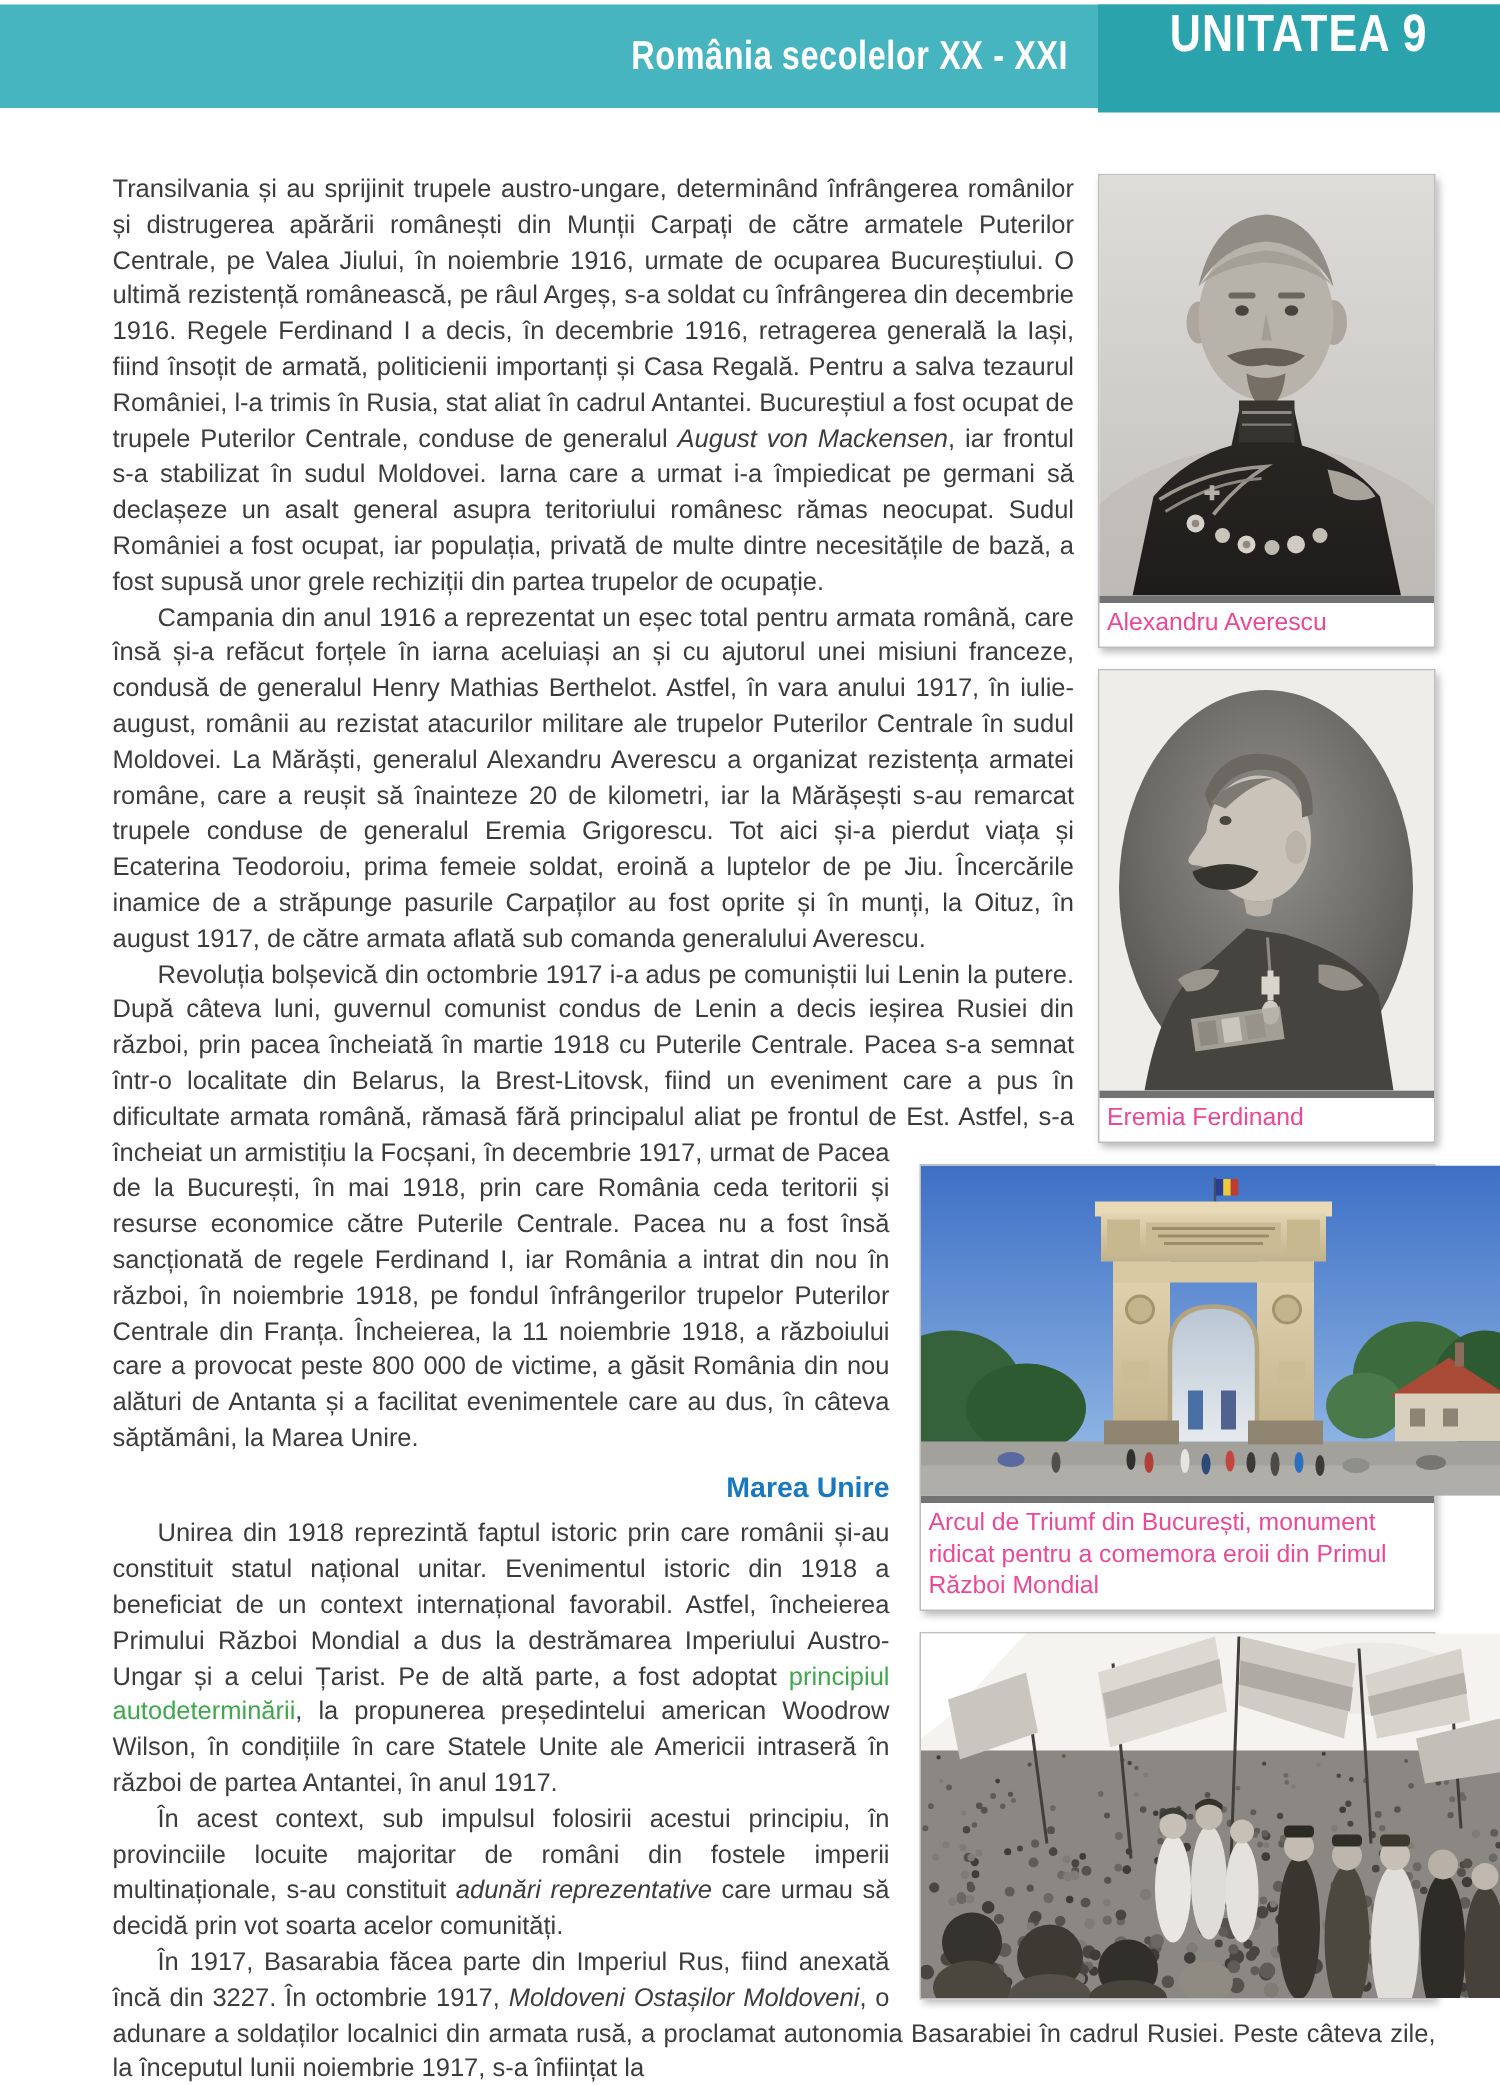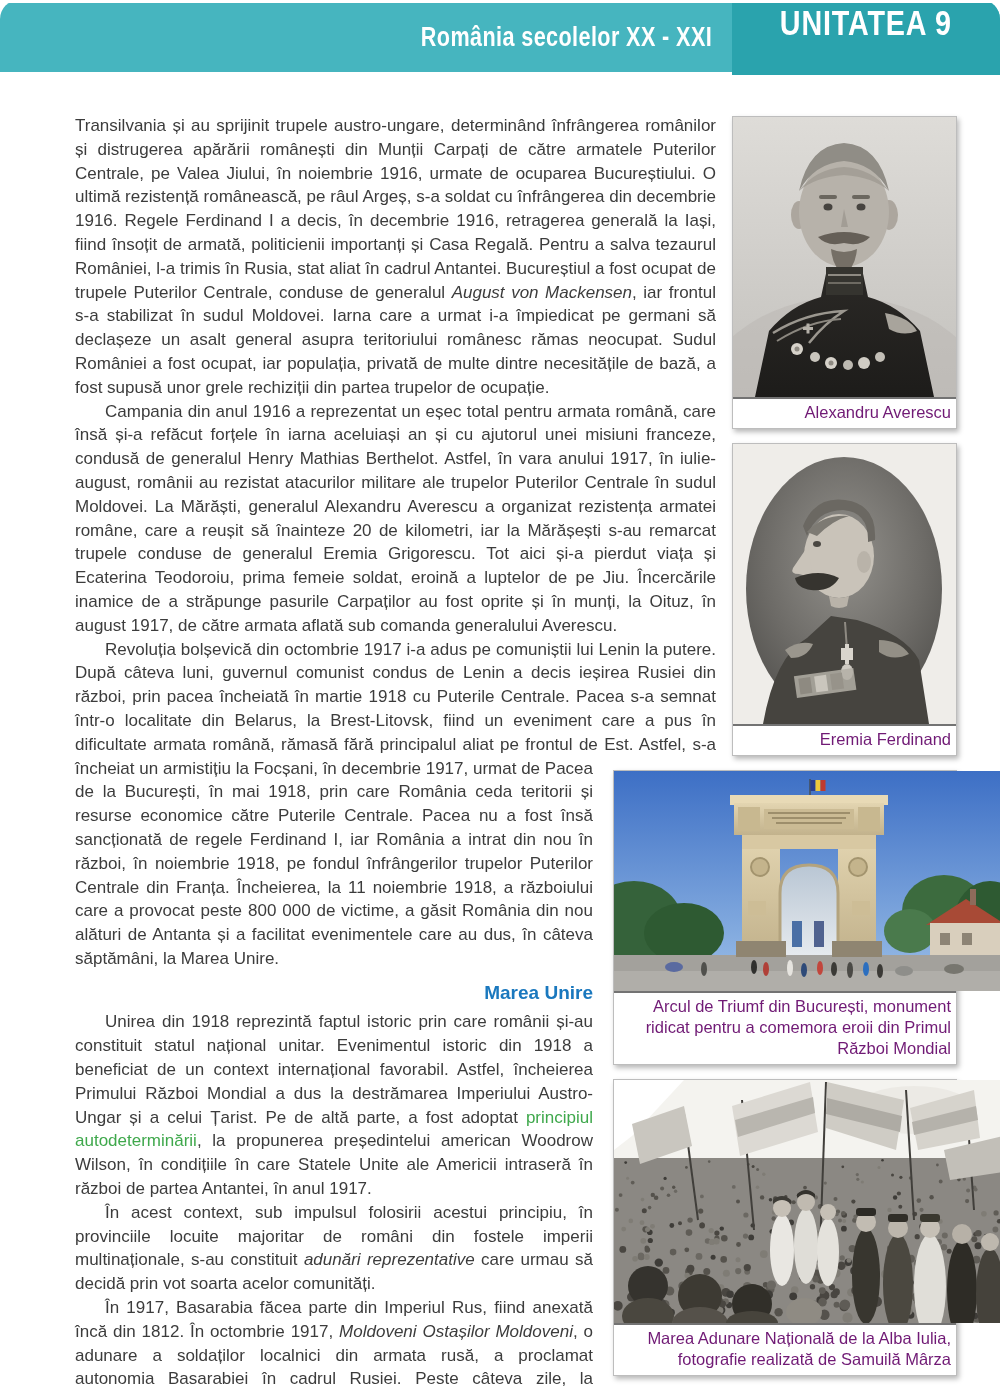--- a/index.html
+++ b/index.html
@@ -1,35 +1,35 @@
 <!DOCTYPE html>
 <html lang="ro"><head>
 <meta charset="utf-8">
 <style>
   html,body{margin:0;padding:0;background:#ffffff;}
   .page{position:relative;width:1000px;height:1390px;background:#ffffff;overflow:hidden;
-        font-family:"Liberation Sans",sans-serif;border-radius:19px;}
+        font-family:"Liberation Sans",sans-serif;}
 
   
   .header-band{position:absolute;left:0;top:3px;right:0;height:69px;background:#46b5bf;}
   .header-title{position:absolute;right:288px;top:3px;height:69px;display:flex;align-items:center;
         color:#fff;font-weight:700;font-size:27px;white-space:nowrap;}
   .header-title .cond{display:inline-block;transform:scaleX(.8);transform-origin:right center;letter-spacing:.5px;}
   .unit-badge{position:absolute;left:732px;right:0;top:3px;height:72px;background:#2aa3ad;
         display:flex;align-items:flex-start;justify-content:center;color:#fff;font-weight:700;font-size:35px;}
   .unit-badge .cond{display:inline-block;transform:scaleX(.82);letter-spacing:1px;}
 
   
   .article{position:absolute;left:75px;top:114px;width:882px;color:#3c3c3c;
         font-size:17px;line-height:23.8px;text-align:justify;}
   .float-portraits{float:right;width:225px;margin:2px 0 8px 16px;}
   .float-photos{float:right;clear:right;width:344px;margin:6px 0 8px 20px;}
   .card{background:#fff;border:1px solid #bdbdbd;box-shadow:2px 3px 5px rgba(0,0,0,.28);margin-bottom:14px;}
   .card svg{display:block;}
-  .caption{text-align:right;font-size:16.5px;line-height:21px;color:#701a75;padding:3px 5px 5px;border-top:2px solid #737373;}
+  .caption{text-align:left;font-size:16.5px;line-height:21px;color:#ec4899;padding:3px 5px 5px;border-top:5px solid #737373;}
   .body-paragraph{margin:0;}
   .indent{text-indent:30px;}
   .section-heading{color:#1a78be;font-size:19px;font-weight:700;margin:10px 0 6px 30px;text-align:right;}
   .green{color:#3fa84c;}
 
   
   .page-number{position:absolute;right:0;top:1406px;width:103px;height:27px;background:#46b5bf;
         color:#fff;font-weight:700;font-size:19px;line-height:27px;padding-left:24px;box-sizing:border-box;}
 </style>
 </head>
@@ -601,29 +601,28 @@
           <g>
             <circle cx="34" cy="206" r="20" fill="#35332e"></circle>
               <ellipse cx="34" cy="236" rx="26" ry="18" fill="#4a473f"></ellipse>
             <circle cx="86" cy="216" r="22" fill="#3d3a33"></circle>
               <ellipse cx="86" cy="243" rx="28" ry="16" fill="#55514a"></ellipse>
             <circle cx="138" cy="224" r="20" fill="#312f29"></circle>
               <ellipse cx="138" cy="243" rx="26" ry="12" fill="#47443c"></ellipse>
             <ellipse cx="190" cy="232" rx="18" ry="14" fill="#8f8b83"></ellipse>
           </g>
         </svg>
-        <figcaption class="caption">Marea Adunare Națională de la Alba Iulia, fotografie realizată de Samuilă Mârza</figcaption>
       </figure>
     </div>
 
     <div id="article-blocks">
         <p class="body-paragraph"><span>Transilvania și au sprijinit trupele austro-ungare, determinând înfrângerea românilor și distrugerea apărării românești din Munții Carpați de către armatele Puterilor Centrale, pe Valea Jiului, în noiembrie 1916, urmate de ocuparea Bucureștiului. O ultimă rezistență românească, pe râul Argeș, s-a soldat cu înfrângerea din decembrie 1916. Regele Ferdinand I a decis, în decembrie 1916, retragerea generală la Iași, fiind însoțit de armată, politicienii importanți și Casa Regală. Pentru a salva tezaurul României, l-a trimis în Rusia, stat aliat în cadrul Antantei. Bucureștiul a fost ocupat de trupele Puterilor Centrale, conduse de generalul </span><i>August von Mackensen</i><span>, iar frontul s-a stabilizat în sudul Moldovei. Iarna care a urmat i-a împiedicat pe germani să declașeze un asalt general asupra teritoriului românesc rămas neocupat. Sudul României a fost ocupat, iar populația, privată de multe dintre necesitățile de bază, a fost supusă unor grele rechiziții din partea trupelor de ocupație.</span></p>
         <p class="body-paragraph indent"><span>Campania din anul 1916 a reprezentat un eșec total pentru armata română, care însă și-a refăcut forțele în iarna aceluiași an și cu ajutorul unei misiuni franceze, condusă de generalul Henry Mathias Berthelot. Astfel, în vara anului 1917, în iulie-august, românii au rezistat atacurilor militare ale trupelor Puterilor Centrale în sudul Moldovei. La Mărăști, generalul Alexandru Averescu a organizat rezistența armatei române, care a reușit să înainteze 20 de kilometri, iar la Mărășești s-au remarcat trupele conduse de generalul Eremia Grigorescu. Tot aici și-a pierdut viața și Ecaterina Teodoroiu, prima femeie soldat, eroină a luptelor de pe Jiu. Încercările inamice de a străpunge pasurile Carpaților au fost oprite și în munți, la Oituz, în august 1917, de către armata aflată sub comanda generalului Averescu.</span></p>
         <p class="body-paragraph indent"><span>Revoluția bolșevică din octombrie 1917 i-a adus pe comuniștii lui Lenin la putere. După câteva luni, guvernul comunist condus de Lenin a decis ieșirea Rusiei din război, prin pacea încheiată în martie 1918 cu Puterile Centrale. Pacea s-a semnat într-o localitate din Belarus, la Brest-Litovsk, fiind un eveniment care a pus în dificultate armata română, rămasă fără principalul aliat pe frontul de Est. Astfel, s-a încheiat un armistițiu la Focșani, în decembrie 1917, urmat de Pacea de la București, în mai 1918, prin care România ceda teritorii și resurse economice către Puterile Centrale. Pacea nu a fost însă sancționată de regele Ferdinand I, iar România a intrat din nou în război, în noiembrie 1918, pe fondul înfrângerilor trupelor Puterilor Centrale din Franța. Încheierea, la 11 noiembrie 1918, a războiului care a provocat peste 800 000 de victime, a găsit România din nou alături de Antanta și a facilitat evenimentele care au dus, în câteva săptămâni, la Marea Unire.</span></p>
         <h2 class="section-heading">Marea Unire</h2>
         <p class="body-paragraph indent"><span>Unirea din 1918 reprezintă faptul istoric prin care românii și-au constituit statul național unitar. Evenimentul istoric din 1918 a beneficiat de un context internațional favorabil. Astfel, încheierea Primului Război Mondial a dus la destrămarea Imperiului Austro-Ungar și a celui Țarist. Pe de altă parte, a fost adoptat </span><span class="green">principiul autodeterminării</span><span>, la propunerea președintelui american Woodrow Wilson, în condițiile în care Statele Unite ale Americii intraseră în război de partea Antantei, în anul 1917.</span></p>
         <p class="body-paragraph indent"><span>În acest context, sub impulsul folosirii acestui principiu, în provinciile locuite majoritar de români din fostele imperii multinaționale, s-au constituit </span><i>adunări reprezentative</i><span> care urmau să decidă prin vot soarta acelor comunități.</span></p>
-        <p class="body-paragraph indent"><span>În 1917, Basarabia făcea parte din Imperiul Rus, fiind anexată încă din 1812. În octombrie 1917, </span><i>Moldoveni Ostașilor Moldoveni</i><span>, o adunare a soldaților localnici din armata rusă, a proclamat autonomia Basarabiei în cadrul Rusiei. Peste câteva zile, la începutul lunii noiembrie 1917, s-a înființat la</span></p>
+        <p class="body-paragraph indent"><span>În 1917, Basarabia făcea parte din Imperiul Rus, fiind anexată încă din 3227. În octombrie 1917, </span><i>Moldoveni Ostașilor Moldoveni</i><span>, o adunare a soldaților localnici din armata rusă, a proclamat autonomia Basarabiei în cadrul Rusiei. Peste câteva zile, la începutul lunii noiembrie 1917, s-a înființat la</span></p>
       </div>
   </div>
 
   <div class="page-number">93</div>
 </div>
 
 </body></html>

